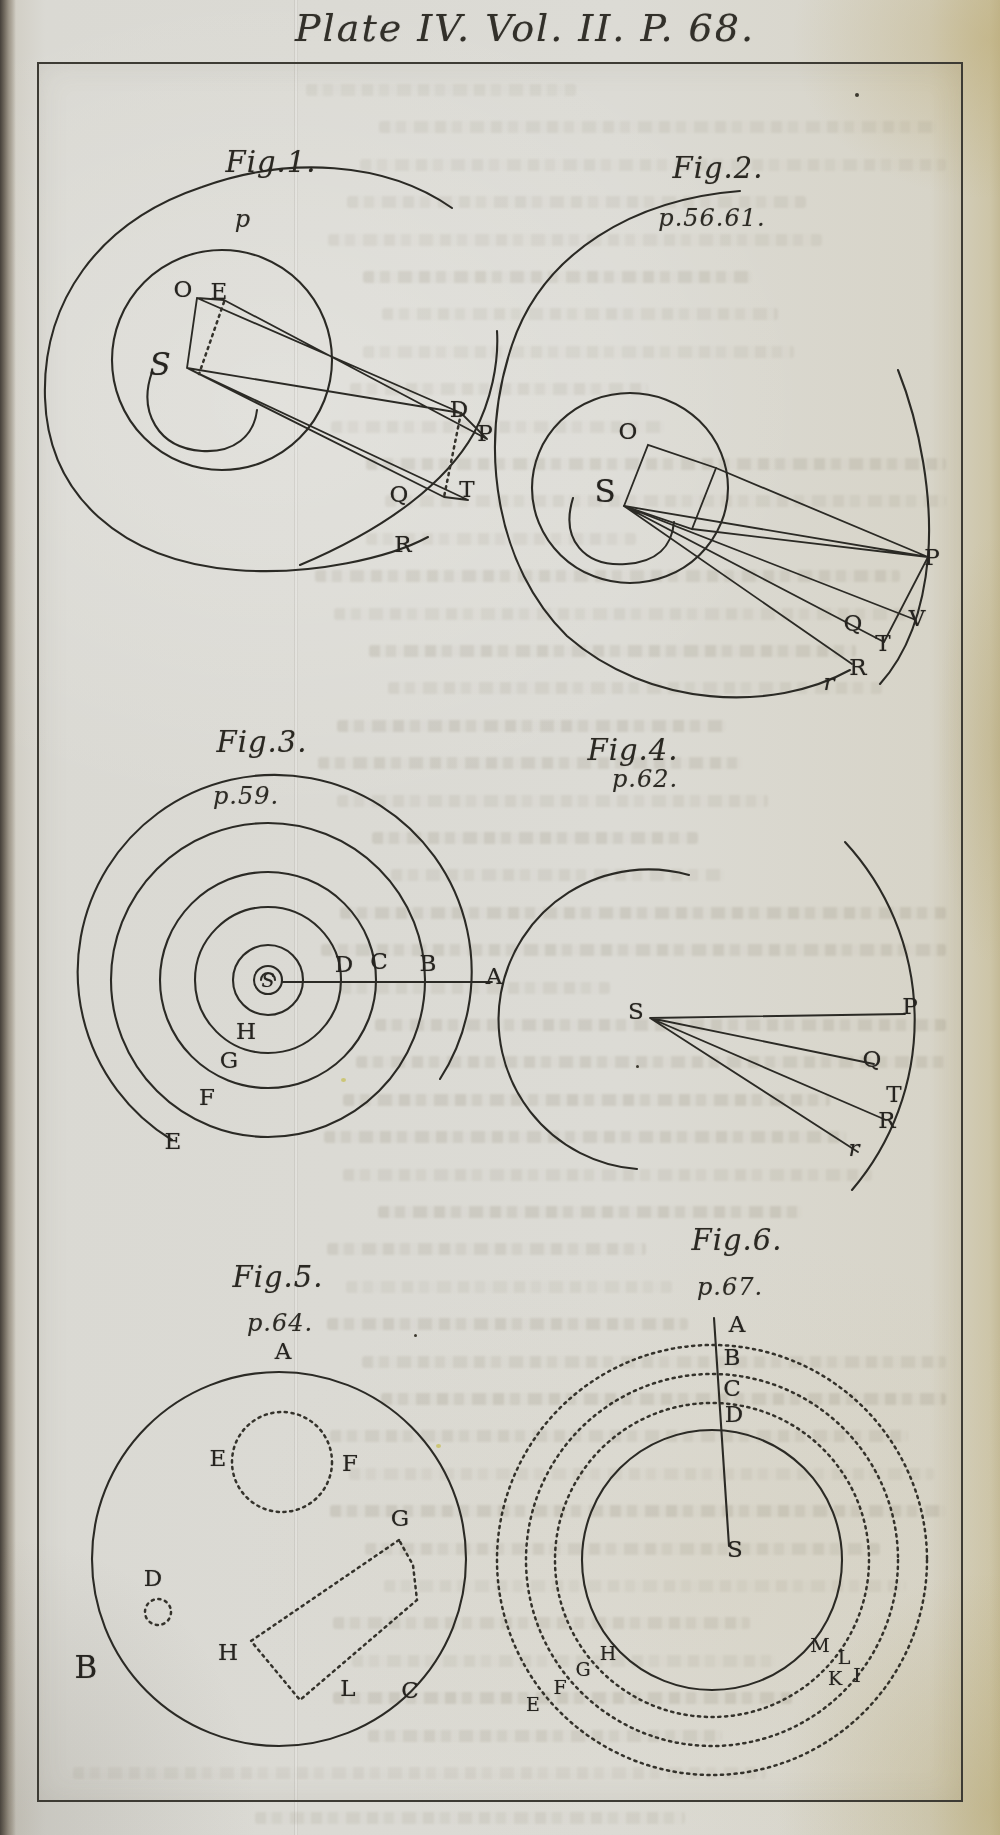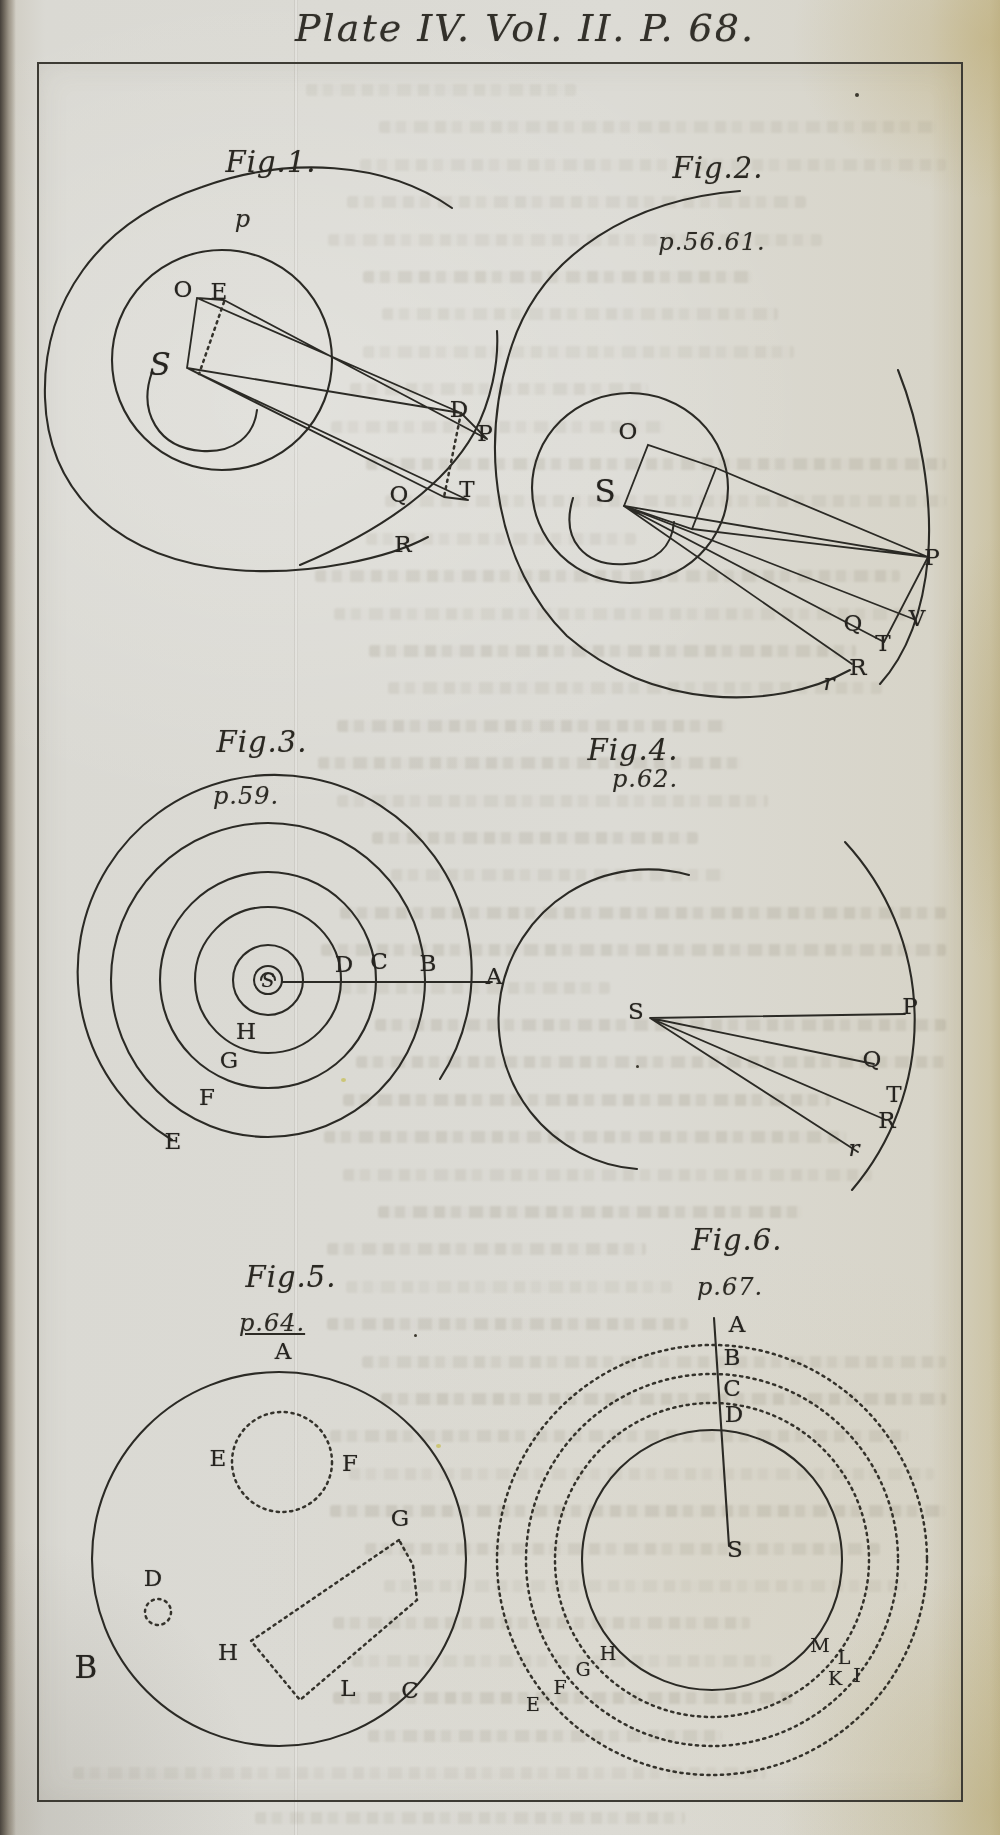--- a/index.html
+++ b/index.html
@@ -166,27 +166,27 @@
     <circle cx="712" cy="1560" r="130"></circle>
     <circle class="dot" cx="712" cy="1560" r="157"></circle>
     <circle class="dot" cx="712" cy="1560" r="186"></circle>
     <circle class="dot" cx="712" cy="1560" r="215"></circle>
   </g>
 </svg>
 
 <div class="abs figname" style="left:271px;top:162px;">Fig.1.</div>
 <div class="abs figref" style="left:243px;top:219px;">p</div>
 <div class="abs figname" style="left:718px;top:168px;">Fig.2.</div>
-<div class="abs figref" style="left:712px;top:218px;margin-top:24px;">p.56.61.</div>
+<div class="abs figref" style="left:712px;top:218px;">p.56.61.</div>
 <div class="abs figname" style="left:262px;top:742px;">Fig.3.</div>
 <div class="abs figref" style="left:246px;top:796px;">p.59.</div>
 <div class="abs figname" style="left:633px;top:750px;">Fig.4.</div>
 <div class="abs figref" style="left:645px;top:779px;">p.62.</div>
-<div class="abs figname" style="left:291px;top:1277px;">Fig.5.</div>
-<div class="abs figref" style="left:272px;top:1323px;text-decoration:underline;">p.64.</div>
+<div class="abs figname" style="left:278px;top:1277px;">Fig.5.</div>
+<div class="abs figref" style="left:280px;top:1323px;">p.64.</div>
 <div class="abs figname" style="left:737px;top:1240px;">Fig.6.</div>
 <div class="abs figref" style="left:730px;top:1287px;">p.67.</div>
 
 <span class="pt" style="left:183px;top:289px;">O</span>
 <span class="pt" style="left:219px;top:291px;">E</span>
 <span class="pt lg it" style="left:160px;top:364px;">S</span>
 <span class="pt" style="left:459px;top:409px;">D</span>
 <span class="pt" style="left:485px;top:433px;">P</span>
 <span class="pt" style="left:467px;top:489px;">T</span>
 <span class="pt" style="left:399px;top:494px;">Q</span>

